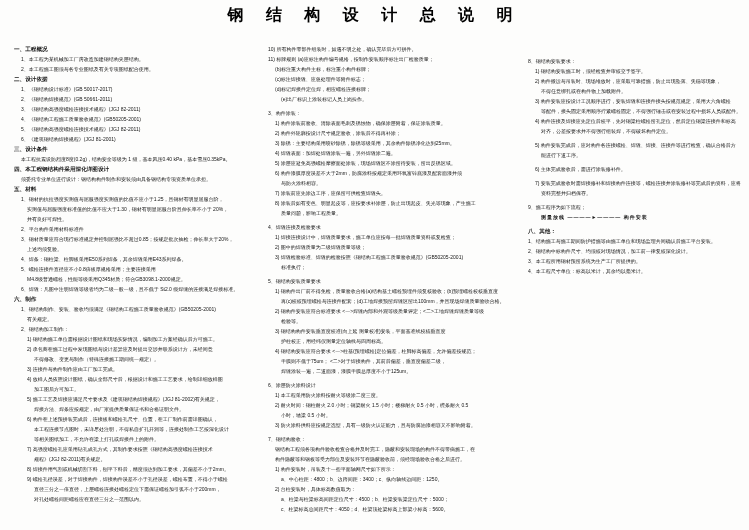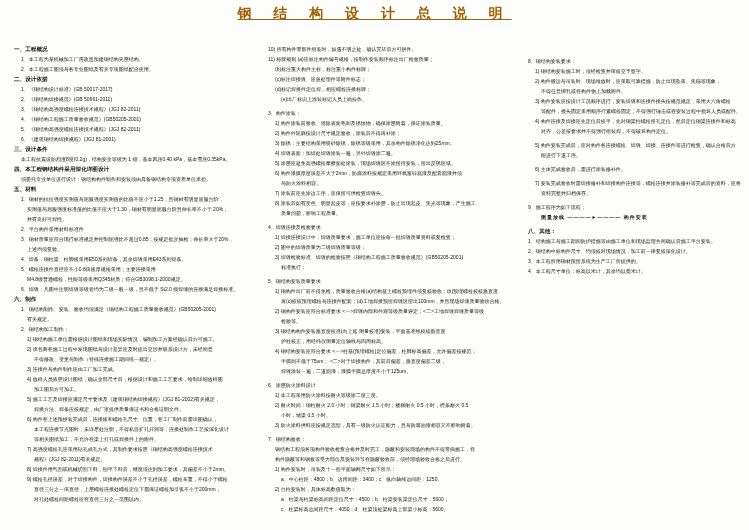--- a/index.html
+++ b/index.html
@@ -8,24 +8,23 @@
     background:#ffffff;
     font-family:"Liberation Sans","DejaVu Sans",sans-serif;
     color:#111;
     position:relative;
     overflow:hidden;
   }
   .page{position:absolute;inset:0;background:#fdfdfc;}
   .title{
     position:absolute;top:5px;left:0;right:0;
     text-align:center;
-    font-size:14px;font-weight:bold;
+    font-size:16px;font-weight:bold;
     letter-spacing:9px;
-    color:#a16207;
-    text-decoration:underline;
+    color:#000000;
   }
   .col{
     position:absolute;top:44px;
     font-size:5px;line-height:10px;
     color:#161616;
     overflow:hidden;
     white-space:nowrap;
   }
   .col-left{left:14px;width:250px;height:480px;}
   .col-mid{left:268px;width:254px;height:480px;}

